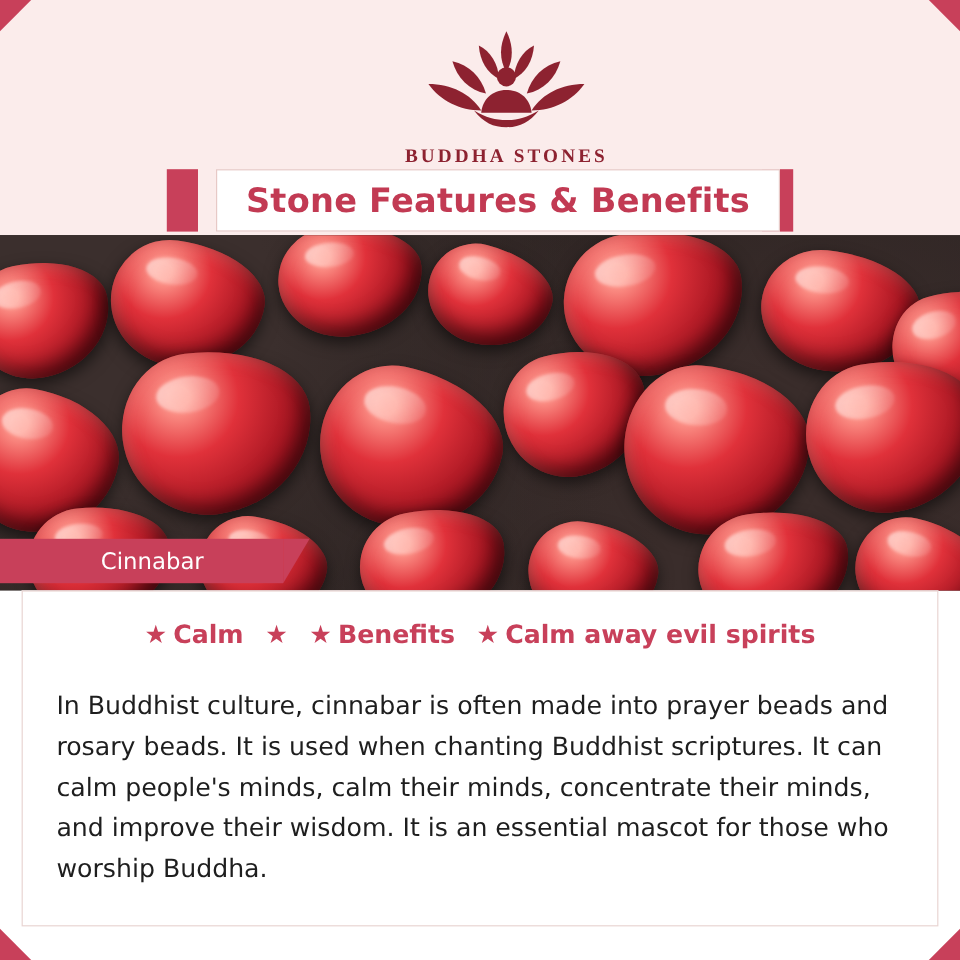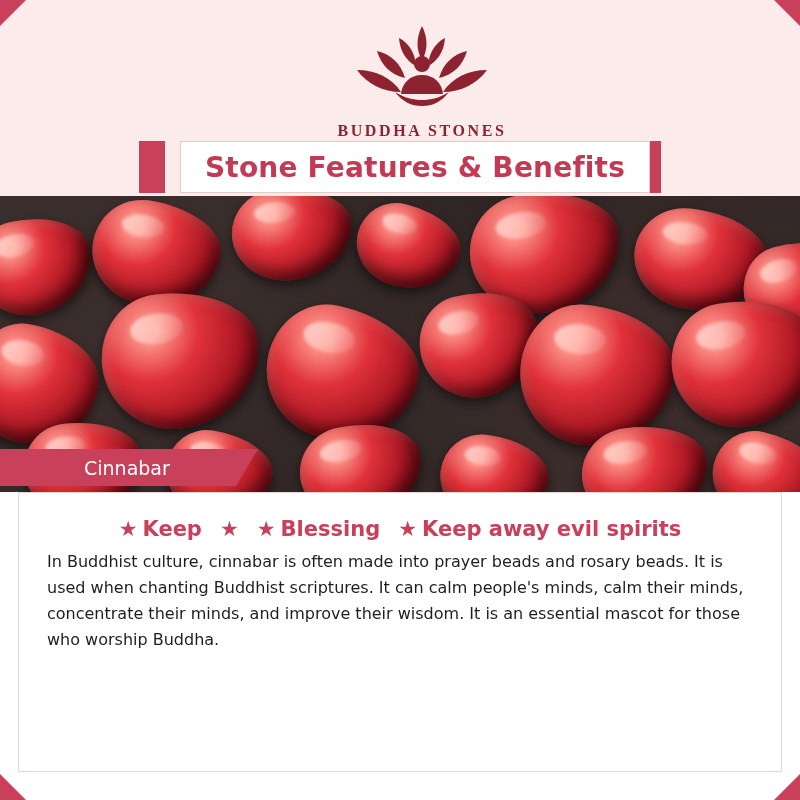--- a/index.html
+++ b/index.html
@@ -210,22 +210,22 @@
     font-weight: bold;
     white-space: nowrap;
     font-family: "DejaVu Sans", sans-serif;
   }
   .benefit .star {
     font-size: 21px;
     line-height: 1;
     color: #c8405a;
   }
   .description {
-    margin: 8px 28px 0 28px;
-    font-size: 16px;
+    margin: 30px 28px 0 28px;
+    font-size: 21px;
     line-height: 1.62;
     color: #1e1e1e;
     font-family: "DejaVu Sans", sans-serif;
   }
 
   
   .bottom-bar {
     position: absolute;
     bottom: 0;
     left: 0;
@@ -295,32 +295,32 @@
 
   <div class="caption-chip">
     <span class="chip-text">Cinnabar</span>
   </div>
   <div class="caption-chip-notch"></div>
 
   <div class="body-panel">
     <div class="benefits-row">
       <div class="benefit">
         <span class="star">★</span>
-        <span>Keep</span>
+        <span>Calm</span>
       </div>
       <div class="benefit">
         <span class="star">★</span>
       </div>
       <div class="benefit">
         <span class="star">★</span>
-        <span>Blessing</span>
+        <span>Benefits</span>
       </div>
       <div class="benefit">
         <span class="star">★</span>
-        <span>Keep away evil spirits</span>
+        <span>Calm away evil spirits</span>
       </div>
     </div>
     <p class="description">In Buddhist culture, cinnabar is often made into prayer beads and rosary beads. It is used when chanting Buddhist scriptures. It can calm people's minds, calm their minds, concentrate their minds, and improve their wisdom. It is an essential mascot for those who worship Buddha.</p>
   </div>
 
   <div class="bottom-bar"></div>
 
   <div class="corner corner-tl"></div>
   <div class="corner corner-tr"></div>
   <div class="corner corner-bl"></div>

